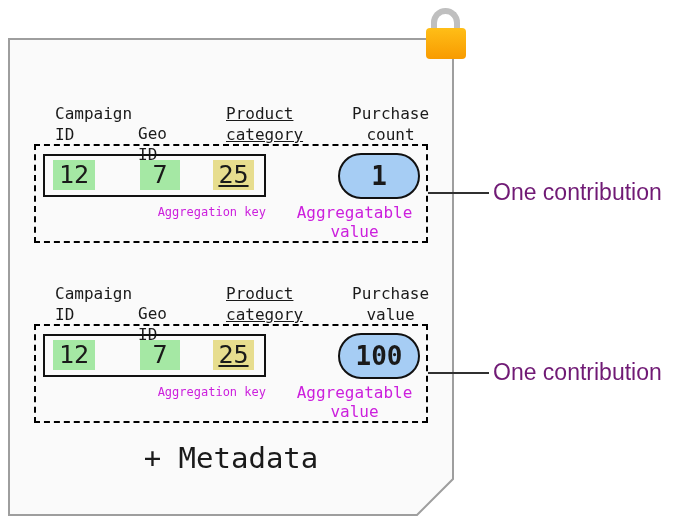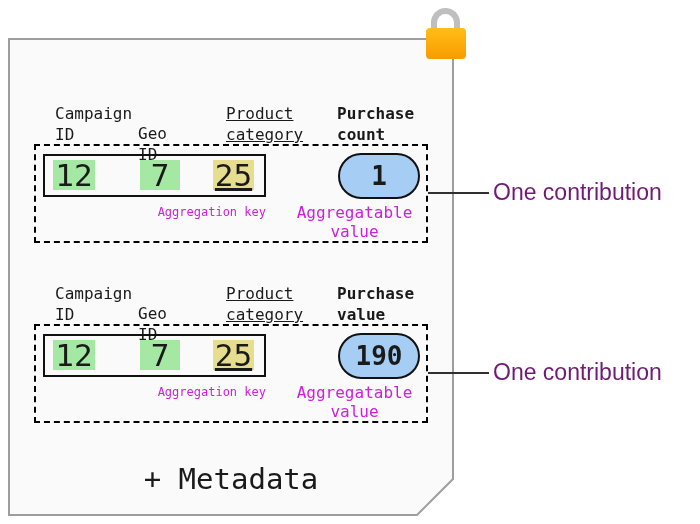--- a/index.html
+++ b/index.html
@@ -31,33 +31,33 @@
   #section-0 { top: 103px; }
   #section-1 { top: 283px; }
 
   .hdr {
     position: absolute; top: 0;
     font-size: 16px; line-height: 21px; white-space: pre;
   }
   .hdr-campaign { left: 55px; }
   .hdr-geo      { left: 138px; margin-top: 20px; }
   .hdr-product  { left: 226px; text-decoration: underline; }
-  .hdr-metric   { left: 337px; font-weight: bold; }
+  .hdr-metric   { left: 352px; font-weight: normal; text-align: center; }
 
   .dashed-box {
     position: absolute; left: 34px; top: 41px; width: 394px; height: 99px;
     border: 2px dashed #000000;
   }
   .key-box {
     position: absolute; left: 43px; top: 51px; width: 223px; height: 43px;
     border: 2px solid #111111; background: transparent;
   }
   .cell {
     position: absolute; top: 57px; height: 30px;
-    font-size: 31px; line-height: 30px; text-align: center;
+    font-size: 25px; line-height: 30px; text-align: center;
   }
   .cell-0 { left: 53px;  width: 42px; background: var(--green, #a5e8a4); }
   .cell-1 { left: 140px; width: 40px; background: var(--green, #a5e8a4); }
   .cell-2 { left: 213px; width: 41px; background: var(--yellow, #e7dd8e); text-decoration: underline; }
 
   .pill {
     position: absolute; left: 338px; top: 50px; width: 82px; height: 46px;
     background: var(--blue, #a6cdf4);
     border: 2px solid #111111; border-radius: 23px;
     font-size: 26px; font-weight: bold; line-height: 42px; text-align: center;
@@ -75,21 +75,21 @@
   }
 
   .connector { position: absolute; left: 428px; top: 89px; width: 61px; height: 2px; background: #303030; }
   .callout {
     position: absolute; left: 493px; top: 76px;
     font-family: "Liberation Sans", sans-serif;
     font-size: 23px; color: #701a75; white-space: nowrap;
   }
 
   .footer {
-    position: absolute; left: 8px; top: 462px; width: 446px;
+    position: absolute; left: 8px; top: 441px; width: 446px;
     text-align: center; font-size: 29px; z-index: 1;
   }
 </style>
 </head>
 <body>
 
 <svg id="doc-svg" width="700" height="524">
   <path d="M9 39 H453 V479 L417 515 H9 Z" fill="#fafafa" stroke="#9e9e9e" stroke-width="2"></path>
 </svg>
 
@@ -131,21 +131,21 @@
 category</div>
   <div class="hdr hdr-metric">Purchase
 value</div>
 
   <div class="dashed-box"></div>
   <div class="key-box"></div>
   <div class="cell cell-0">12</div>
   <div class="cell cell-1">7</div>
   <div class="cell cell-2">25</div>
 
-  <div class="pill">190</div>
+  <div class="pill">100</div>
 
   <div class="key-label">Aggregation key</div>
   <div class="value-label">Aggregatable
 value</div>
 
   <div class="connector"></div>
   <div class="callout">One contribution</div>
 </div>
 
 <div class="footer">+ Metadata</div>

